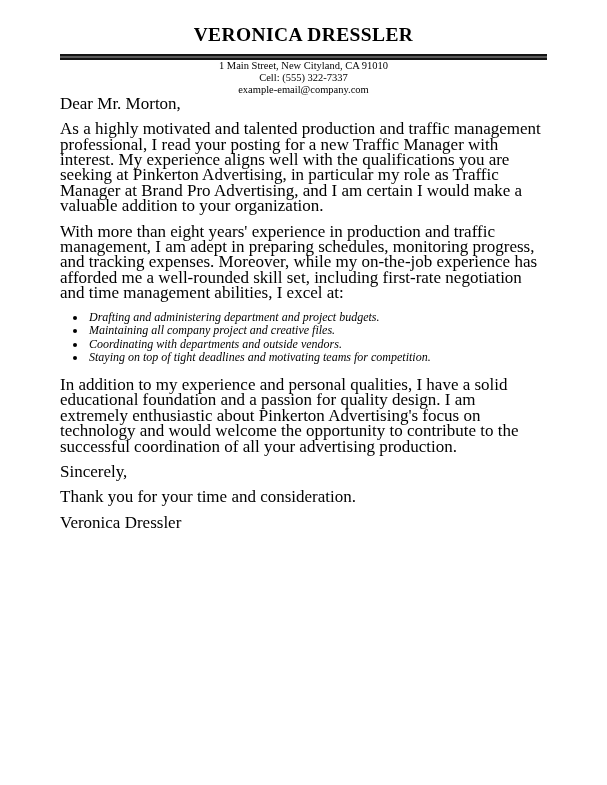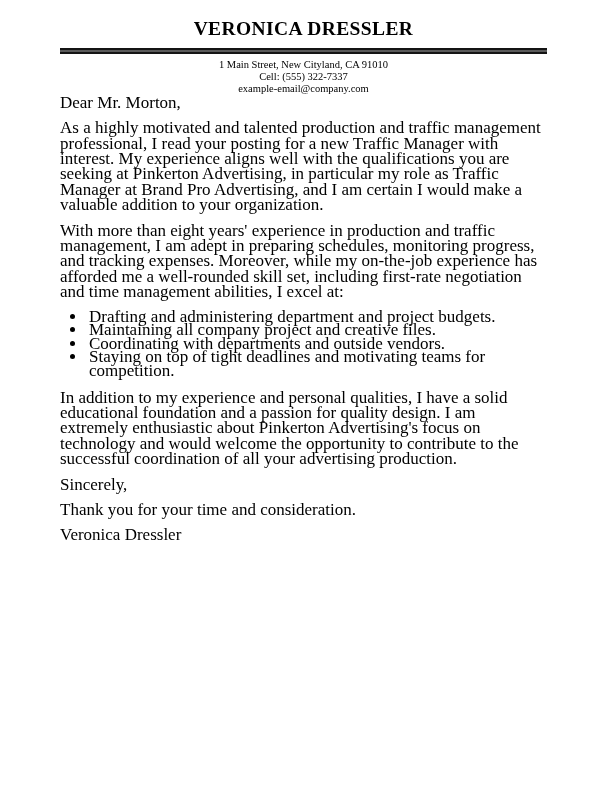--- a/index.html
+++ b/index.html
@@ -5,56 +5,56 @@
   html, body { margin: 0; padding: 0; background: #ffffff; }
   body {
     width: 607px; height: 785px;
     font-family: "Liberation Serif", serif;
     color: #000000;
     -webkit-font-smoothing: antialiased;
   }
   .page {
     box-sizing: border-box;
     width: 607px; height: 785px;
-    padding: 18px 60px 0 60px;
+    padding: 24px 60px 0 60px;
     background: #ffffff;
     overflow: hidden;
   }
   .title {
     margin: 0;
     font-size: 19.5px;
     line-height: 22px;
     font-weight: 700;
     text-align: center;
     letter-spacing: 0.4px;
     color: #000000;
   }
   .header-rule {
     margin-top: 8px;
     height: 2px;
     background: #5a5a5a;
     border-top: 2px solid #141414;
     border-bottom: 2px solid #141414;
   }
   .contact {
-    margin-top: 5px;
     text-align: center;
     font-size: 10.5px;
     line-height: 11.9px;
   }
   .letter-body p {
     margin: 0 0 10px 0;
     font-size: 17px;
     line-height: 15.4px;
   }
   .salutation { margin-top: 12px; }
   ul.skills {
     margin: 1px 0 12px 0;
     padding-left: 27px;
-    font-size: 17px;
+    font-size: 12px;
+    font-style: italic;
   }
   ul.skills li {
     line-height: 13.6px;
     padding-left: 2px;
   }
   .closing-line { margin-bottom: 10px; }
   .signature-name { margin-top: 27px; }
 </style>
 </head>
 <body>

